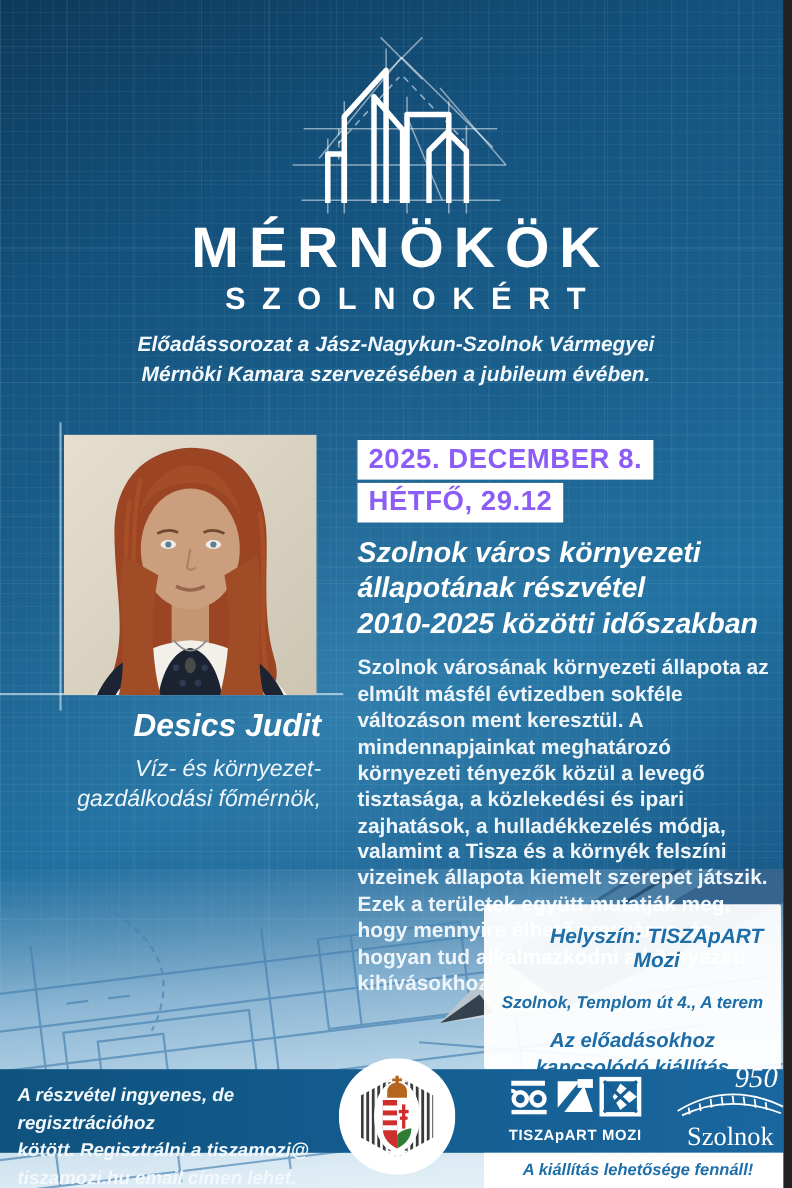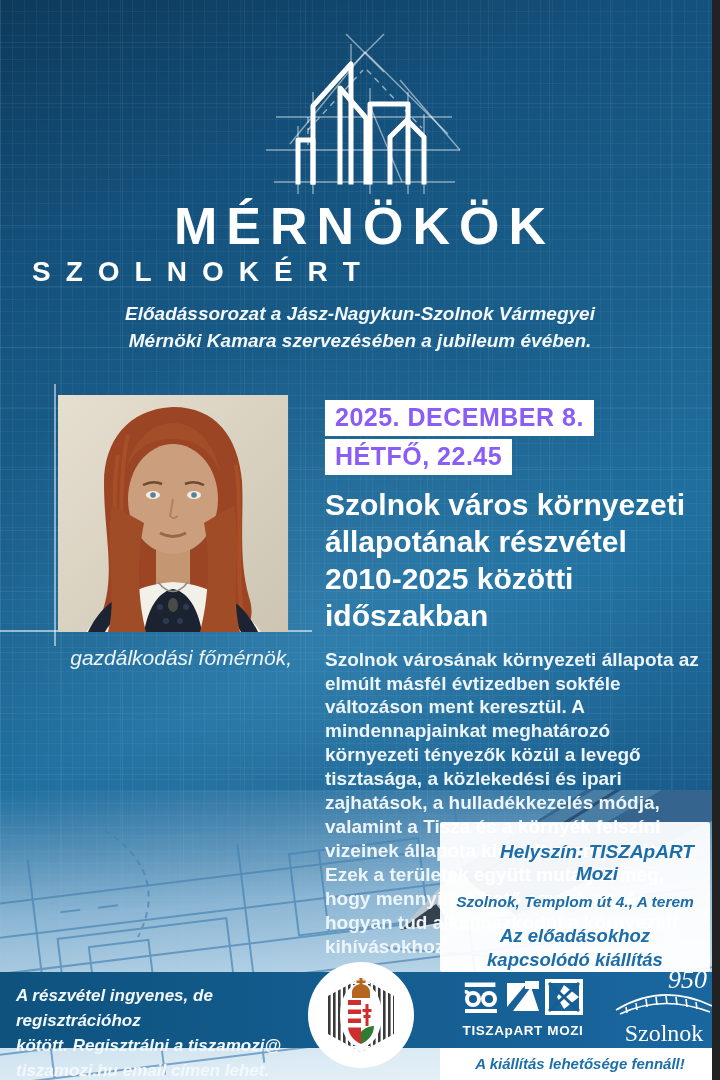--- a/index.html
+++ b/index.html
@@ -16,51 +16,51 @@
     repeating-linear-gradient(0deg,rgba(200,230,250,0.075) 0 1px,transparent 1px 61px),
     repeating-linear-gradient(90deg,rgba(200,230,250,0.075) 0 1px,transparent 1px 61px);}
   .accent-vline{position:absolute;left:54px;top:384px;width:2px;height:262px;background:rgba(255,255,255,0.5);}
   .accent-hline{position:absolute;left:0;top:630px;width:312px;height:2px;background:rgba(255,255,255,0.55);}
 
   
   .logo-wrap{position:absolute;left:250px;top:22px;width:220px;height:174px;}
 
   .title1{position:absolute;left:0;top:196px;width:720px;text-align:center;color:#fff;
     font-size:52px;font-weight:800;letter-spacing:9px;padding-left:9px;}
-  .title2{position:absolute;left:0;top:256px;width:720px;text-align:left;color:#fff;
+  .title2{position:absolute;left:0;top:256px;width:720px;text-align:center;color:#fff;
     font-size:28px;font-weight:700;letter-spacing:15px;padding-left:32px;}
   .subtitle{position:absolute;left:0;top:301px;width:720px;text-align:center;color:#f2f8fc;
     font-size:19px;font-style:italic;font-weight:700;line-height:1.42;}
 
   
   .photo{position:absolute;left:58px;top:395px;width:230px;height:237px;overflow:hidden;}
 
   
   .speaker{position:absolute;left:14px;top:644px;width:278px;text-align:right;color:#fff;}
   .speaker .name{font-size:29px;font-weight:800;font-style:italic;margin-bottom:8px;}
   .speaker .role{font-size:21px;font-style:italic;line-height:1.32;color:#eef5fa;}
 
   
   .col{position:absolute;left:325px;top:400px;width:384px;}
   .badge{display:block;}
   .badge span{display:inline-block;background:#ffffff;color:#8b5cf6;font-weight:800;
     font-size:25px;padding:3px 10px 4px 10px;letter-spacing:0.5px;margin-bottom:3px;}
-  .lecture-title{margin-top:9px;color:#ffffff;font-weight:800;font-size:30px;line-height:1.23;}
+  .lecture-title{margin-top:9px;color:#ffffff;font-weight:800;font-size:26px;line-height:1.23;font-style:italic;}
   .description{margin-top:13px;color:#eef5fa;font-weight:600;font-size:19px;line-height:1.26;width:384px;}
 
   
   .drawing-area{position:absolute;left:0;top:790px;width:720px;height:290px;
     background:linear-gradient(176deg,rgba(130,175,208,0) 0%,rgba(130,175,208,0.45) 16%,rgba(158,196,223,0.85) 38%,#b7d4e7 62%,#dcebf4 86%,#e9f3f9 100%);}
   .drawing-area svg{position:absolute;left:0;top:0;}
 
   
   .venue{position:absolute;left:440px;top:822px;width:270px;height:150px;background:rgba(255,255,255,0.94);
     border-radius:2px;color:#1d6da8;text-align:center;font-style:italic;}
   .venue .vlabel{margin-top:19px;font-size:19px;font-weight:800;padding-left:44px;}
-  .venue .vaddr{margin-top:8px;font-size:15.5px;font-weight:600;}
+  .venue .vaddr{margin-top:18px;font-size:15.5px;font-weight:600;}
   .venue .vnote{margin-top:13px;padding:0 20px;font-size:18.5px;font-weight:700;line-height:1.28;}
 
   
   .band{position:absolute;left:0;top:972px;width:720px;height:76px;
     background:linear-gradient(90deg,#0f527e 0%,#125b8c 40%,#1a67a0 100%);}
   .registration{position:absolute;left:16px;top:983px;width:310px;color:#f2f8fc;
     font-size:17px;font-style:italic;font-weight:700;line-height:1.48;}
 
   .chamber{position:absolute;left:308px;top:962px;width:106px;height:106px;}
 
@@ -194,26 +194,28 @@
           <circle cx="122" cy="226" r="3"></circle>
       </g>
       <path d="M54,110 C46,156 60,200 50,237 L88,237 C78,198 80,158 86,128 Z" fill="#a04c27"></path>
       <path d="M176,110 C184,156 172,200 182,237 L142,237 C152,198 152,158 146,128 Z" fill="#a04c27"></path>
       <path d="M100,187 Q115,206 130,187" stroke="#8a8a8a" stroke-width="1.5" fill="none"></path>
       <ellipse cx="115" cy="210" rx="5" ry="7" fill="#4a4a4a"></ellipse>
     </svg>
   </div>
 
   <div class="speaker">
+    <div class="name">Desics Judit</div>
+    <div class="role">Víz- és környezet-</div>
     <div class="role">gazdálkodási főmérnök,</div>
   </div>
 
   <div class="col">
     <div class="badge"><span>2025. DECEMBER 8.</span></div>
-    <div class="badge"><span>HÉTFŐ, 22.45</span></div>
+    <div class="badge"><span>HÉTFŐ, 29.12</span></div>
     <div class="lecture-title">
       <div>Szolnok város környezeti</div>
       <div>állapotának részvétel</div>
       <div>2010-2025 közötti időszakban</div>
     </div>
     <div class="description">Szolnok városának környezeti állapota az elmúlt másfél évtizedben sokféle változáson ment keresztül. A mindennapjainkat meghatározó környezeti tényezők közül a levegő tisztasága, a közlekedési és ipari zajhatások, a hulladékkezelés módja, valamint a Tisza és a környék felszíni vizeinek állapota kiemelt szerepet játszik. Ezek a területek együtt mutatják meg, hogy mennyire élhető egy város, és hogyan tud alkalmazkodni a környezeti kihívásokhoz.</div>
   </div>
 
   <div class="venue">
     <div class="vlabel">Helyszín: TISZApART Mozi</div>

